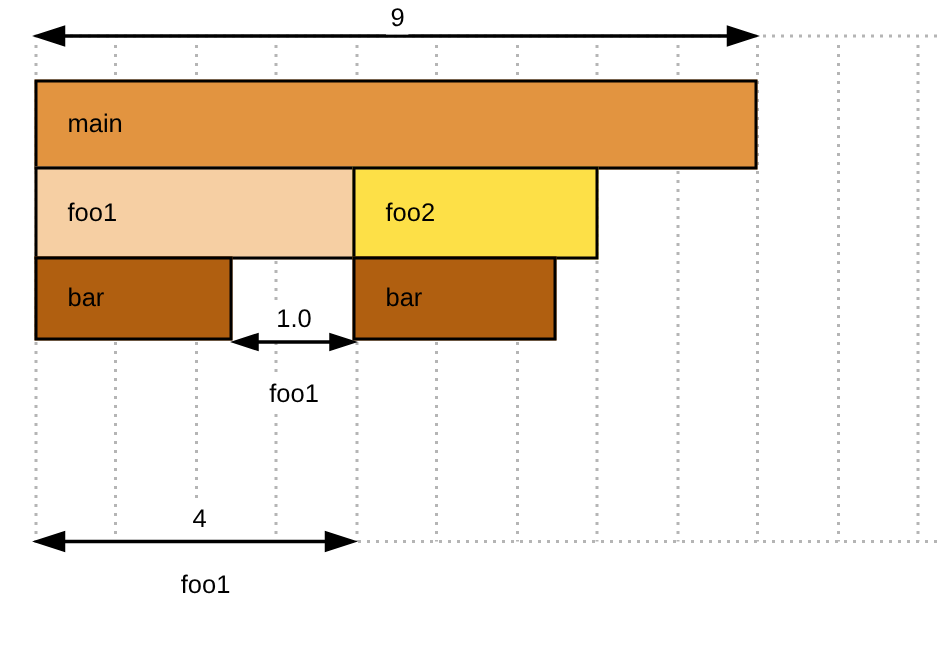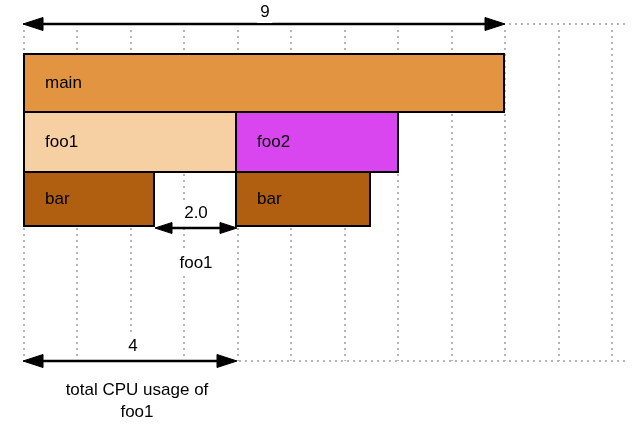--- a/index.html
+++ b/index.html
@@ -29,21 +29,21 @@
     position:absolute;
     box-sizing:border-box;
     border:2px solid #000;
     display:flex;align-items:center;
     padding-left:20px;
     font-size:17px;
     z-index:2;
   }
   .frame-main{left:23px;top:53px;width:482px;height:60px;background:#e29440;}
   .frame-foo1{left:23px;top:111px;width:214px;height:62px;background:#f6cfa3;}
-  .frame-foo2{left:235px;top:111px;width:164px;height:62px;background:#d946ef;}
+  .frame-foo2{left:235px;top:111px;width:164px;height:62px;background:#fde047;}
   .frame-barL{left:23px;top:171px;width:132px;height:56px;background:#b05f10;}
   .frame-barR{left:235px;top:171px;width:136px;height:56px;background:#b05f10;}
   
   #arrow-layer{position:absolute;left:0;top:0;z-index:3;}
   
   .anno{
     position:absolute;
     transform:translateX(-50%);
     background:#ffffff;
     font-size:17px;
@@ -104,26 +104,25 @@
       <path d="M237,228 L220,222.5 L220,233.5 Z" stroke-width="1"></path>
 
       <line x1="40" y1="361" x2="220" y2="361"></line>
       <path d="M23,361 L43,354.5 L43,367.5 Z" stroke-width="1"></path>
       <path d="M237,361 L217,354.5 L217,367.5 Z" stroke-width="1"></path>
     </g>
   </svg>
 
   <div class="anno" style="left:265px;top:1px">9</div>
 
-  <div class="anno" style="left:196px;top:202px">2.0</div>
+  <div class="anno" style="left:196px;top:202px">1.0</div>
 
   <div class="anno" style="left:133px;top:335px">4</div>
 
   <div class="anno" style="left:196px;top:252px">
     <span>foo1</span>
   </div>
 
   <div class="anno" style="left:137px;top:379px">
-    <span>total CPU usage of</span>
     <span>foo1</span>
   </div>
 
 </div>
 
 </body></html>

